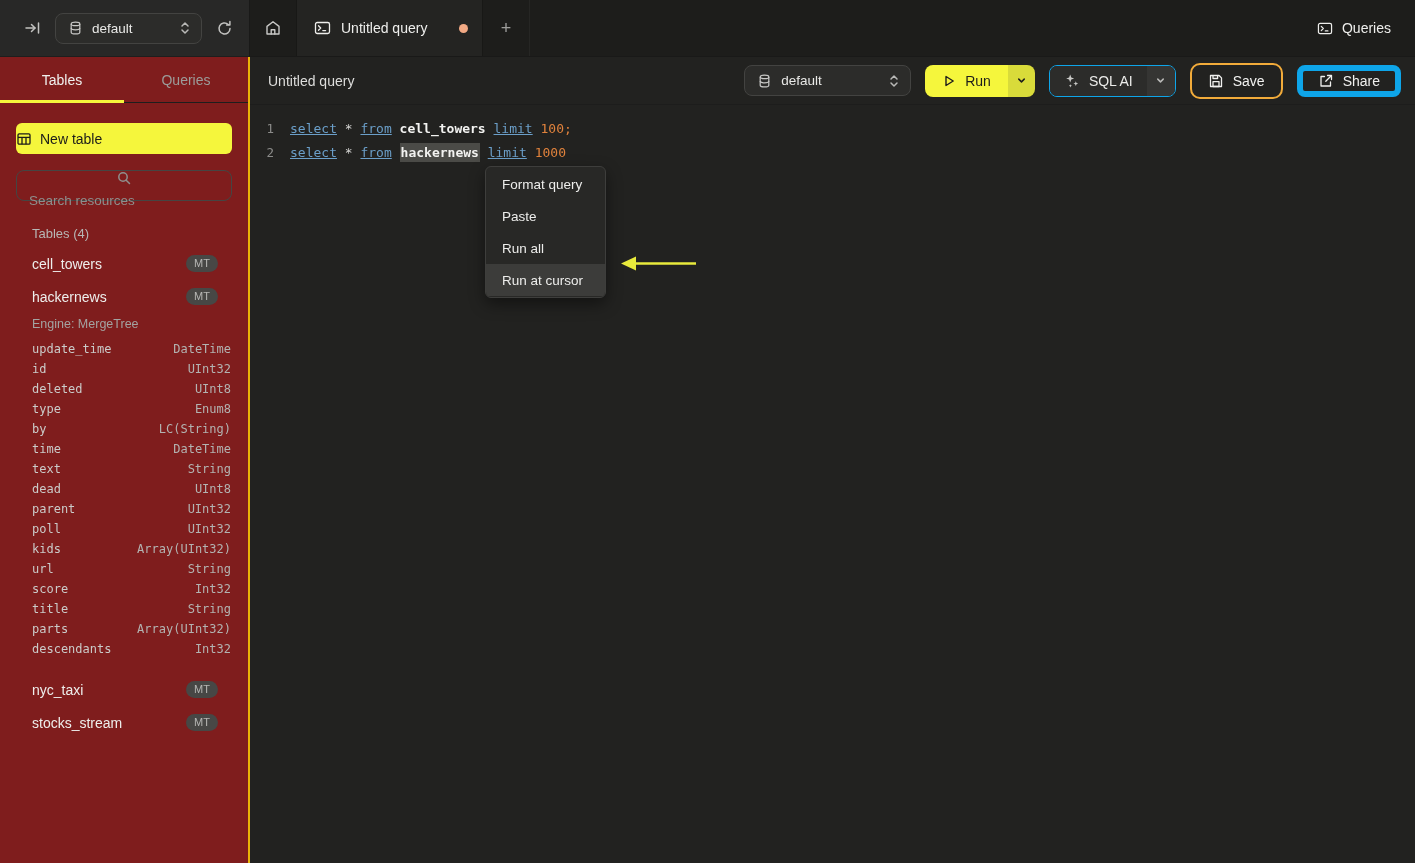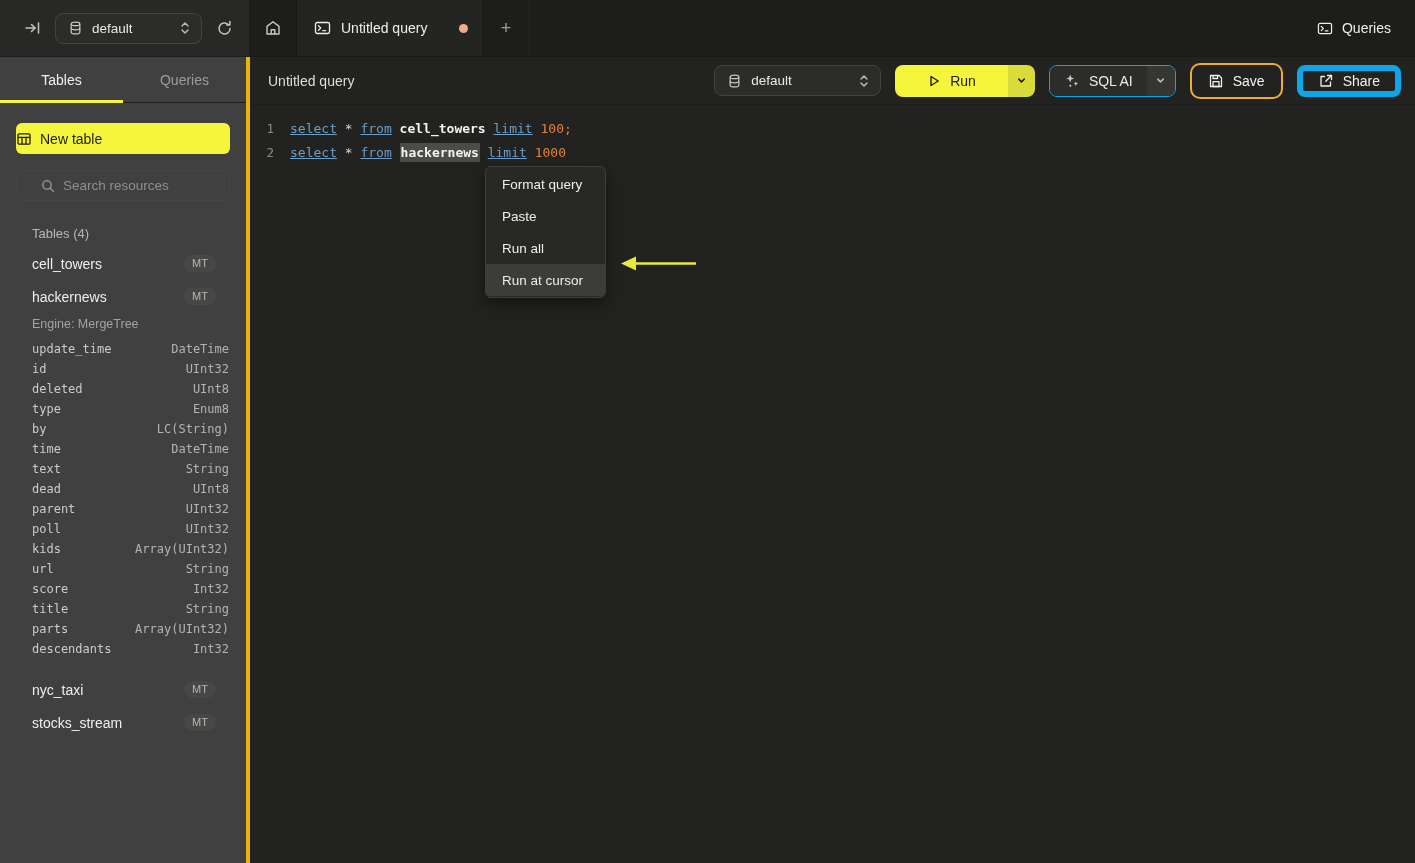--- a/index.html
+++ b/index.html
@@ -25,21 +25,21 @@
   .select-btn {
     display:flex; align-items:center; gap:9px; height:31px;
     background:#2c2c2a; border:1px solid #434341; border-radius:8px;
     color:#e9e9e7; font-size:13.5px; padding:0 10px 0 12px; cursor:pointer;
   }
   .select-btn .caret { margin-left:auto; color:#b9b9b7; }
   .sidebar-header .select-btn { flex:1; }
 
   .sidebar {
     grid-column:1; grid-row:2 / span 2;
-    background:#404040; border-right:4px solid #eab308;
+    background:#7f1d1d; border-right:2px solid #eab308;
     display:flex; flex-direction:column; overflow:hidden;
   }
   .sidebar-tabs { display:flex; height:46px; border-bottom:1px solid #1e1e1d; flex-shrink:0; }
   .sidebar-tab {
     flex:1; background:none; border:none; cursor:pointer;
     font-size:14px; color:#9c9c9a; position:relative; font-family:inherit;
   }
   .sidebar-tab.active { color:#f0f0ee; }
   .sidebar-tab.active::after {
     content:""; position:absolute; left:0; right:0; bottom:-1px; height:3px;
@@ -47,21 +47,21 @@
   }
   .new-table-btn {
     margin:20px 16px 0 16px; height:31px; flex-shrink:0;
     background:var(--accent,#f5f63c); color:#1c1c1a; border:none; border-radius:6px;
     font-size:14px; font-weight:500; cursor:pointer; font-family:inherit;
     display:flex; align-items:center; gap:8px;
   }
   .search-box {
     margin:16px 16px 0 16px; height:31px; flex-shrink:0;
     border:1px solid #454543; border-radius:8px; background:transparent;
-    display:flex; align-items:center; gap:8px; padding:0 24px; color:#8f8f8d;
+    display:flex; align-items:center; gap:8px; padding:0 12px; color:#8f8f8d;flex-direction:column;
   }
   .search-box input {
     background:transparent; border:none; outline:none; color:#e4e4e2;
     font-size:13.5px; width:100%; font-family:inherit;
   }
   .search-box input::placeholder { color:#8f8f8d; }
   .section-label { margin:25px 16px 0 32px; font-size:13px; color:#b7b7b5; flex-shrink:0; }
   .tables-list { margin-top:6px; overflow:hidden; }
   .table-row {
     height:33px; display:flex; align-items:center; cursor:pointer;
@@ -108,21 +108,21 @@
   .toolbar {
     grid-column:2; grid-row:2;
     background:#222220; border-bottom:1px solid #1d1d1c;
     display:flex; align-items:center; padding:0 14px 0 18px;
   }
   .toolbar-title { font-size:14px; color:#dededc; }
   .toolbar-right { margin-left:auto; display:flex; align-items:center; gap:14px; }
   .toolbar .select-btn { width:167px; }
   .split-btn { display:flex; border-radius:8px; overflow:hidden; height:32px; cursor:pointer; }
   .run-main {
-    display:flex; align-items:center; gap:9px; padding:0 32px;
+    display:flex; align-items:center; gap:9px; padding:0 17px;
     background:var(--accent,#f5f63c); border:none; color:#1d1d1b;
     font-size:14px; font-weight:500; cursor:pointer; font-family:inherit;
   }
   .run-caret { width:27px; background:var(--accent-dark,#d9db3a); border:none; color:#1d1d1b;
     display:flex; align-items:center; justify-content:center; cursor:pointer; }
   .sqlai-wrap { border:1px solid #0ea5e9; }
   .sqlai-main {
     display:flex; align-items:center; gap:9px; padding:0 14px;
     background:#2c2c2a; border:none; color:#ececea;
     font-size:14px; font-weight:500; cursor:pointer; font-family:inherit;

